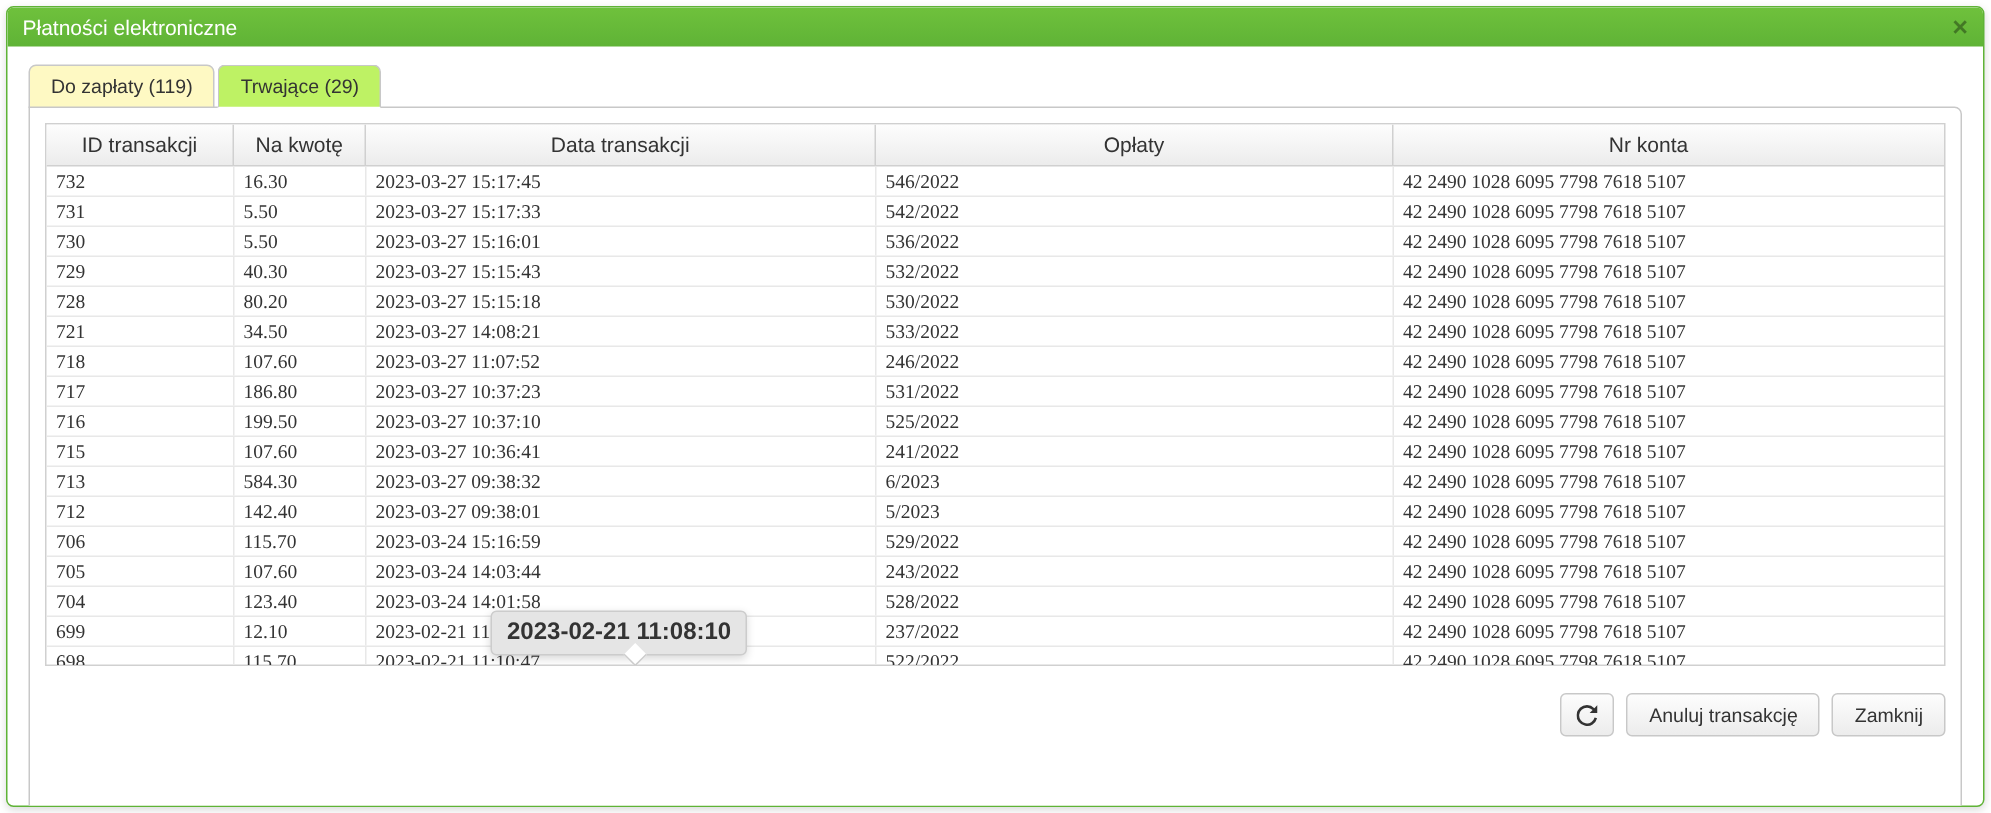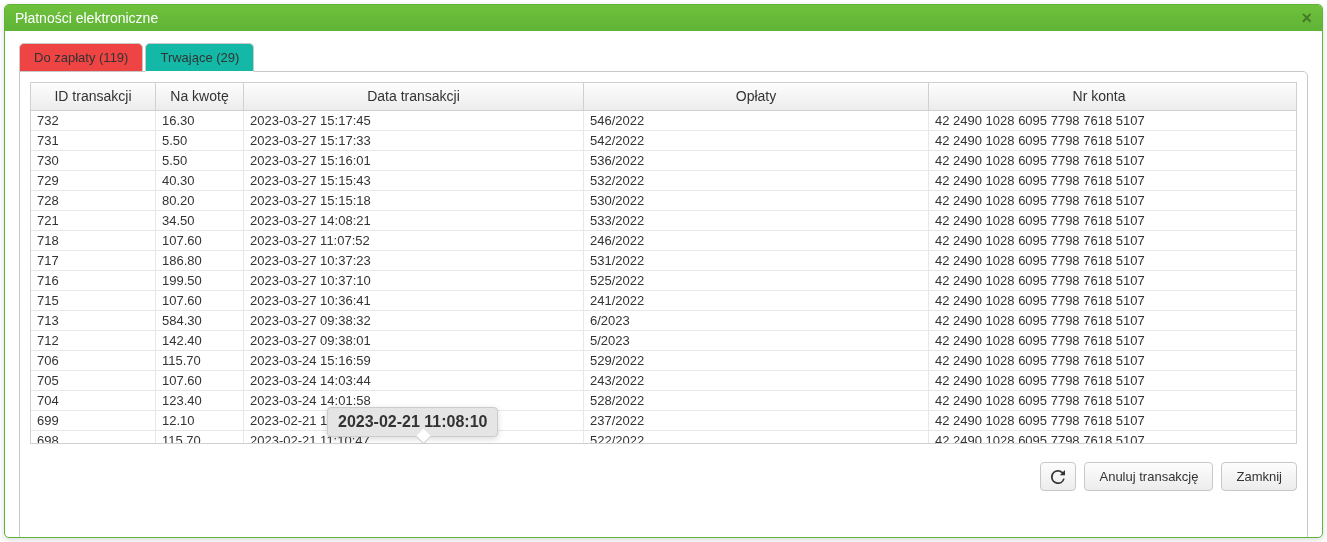--- a/index.html
+++ b/index.html
@@ -44,31 +44,31 @@
   .tabs {
     display: flex;
     align-items: flex-end;
     margin-bottom: -1px;
     position: relative;
     z-index: 2;
   }
   .tab {
     border: 1px solid #c8c8c8;
     border-bottom: 1px solid #c8c8c8;
-    background: #ef4444;
+    background: #fef9c3;
     padding: 6px 14px;
     border-top-left-radius: 5px;
     border-top-right-radius: 5px;
     margin-right: 2px;
     cursor: pointer;
     font-size: 13px;
     color: #333;
   }
   .tab.active {
-    background: #14b8a6;
+    background: #bef264;
     border-bottom: 1px solid #fff;
   }
   .panel {
     border: 1px solid #c8c8c8;
     border-radius: 0 5px 5px 5px;
     background: #fff;
     padding: 10px;
     height: 470px;
     position: relative;
     z-index: 1;
@@ -102,20 +102,21 @@
     height: 333px;
     overflow-y: scroll;
     overflow-x: hidden;
   }
   .row {
     display: flex;
     border-bottom: 1px solid #e8e8e8;
     height: 20px;
     line-height: 20px;
     font-size: 13px;
+    font-family: Liberation Serif, serif;
   }
   .cell {
     border-right: 1px solid #e8e8e8;
     padding: 0 6px;
     overflow: hidden;
     white-space: nowrap;
   }
   .cell.col-id { text-align: left; }
   .cell.col-amt { text-align: left; }
   .cell.col-date { text-align: left; }

